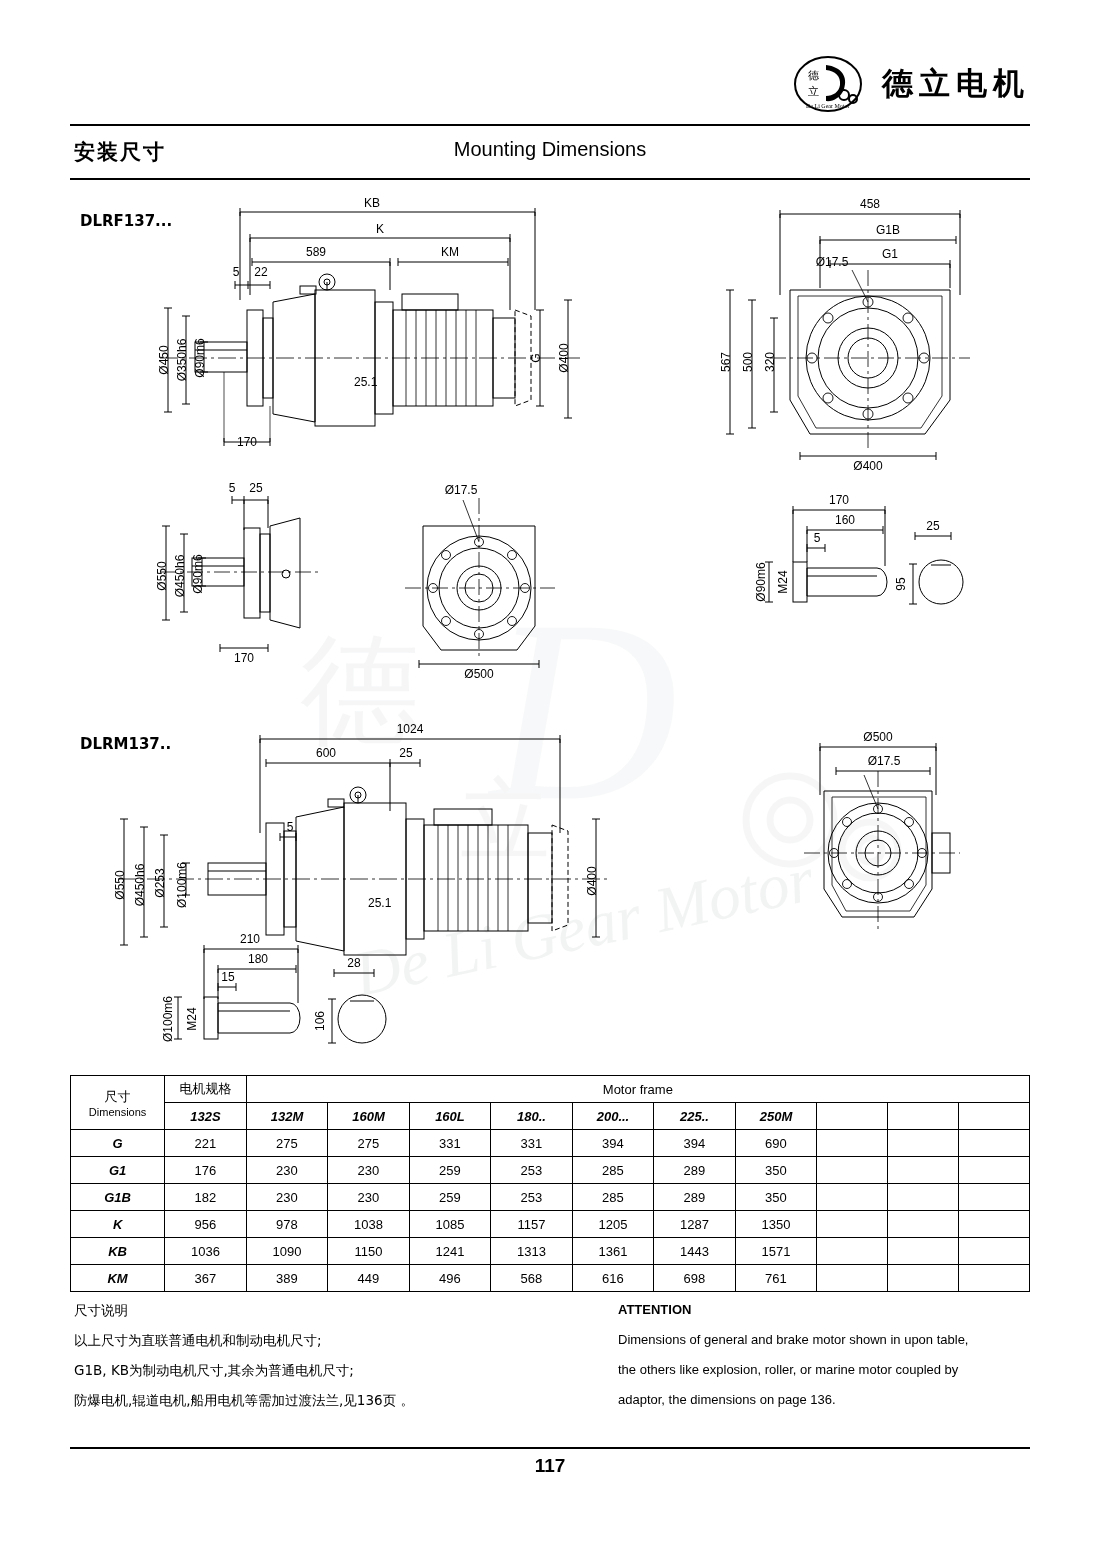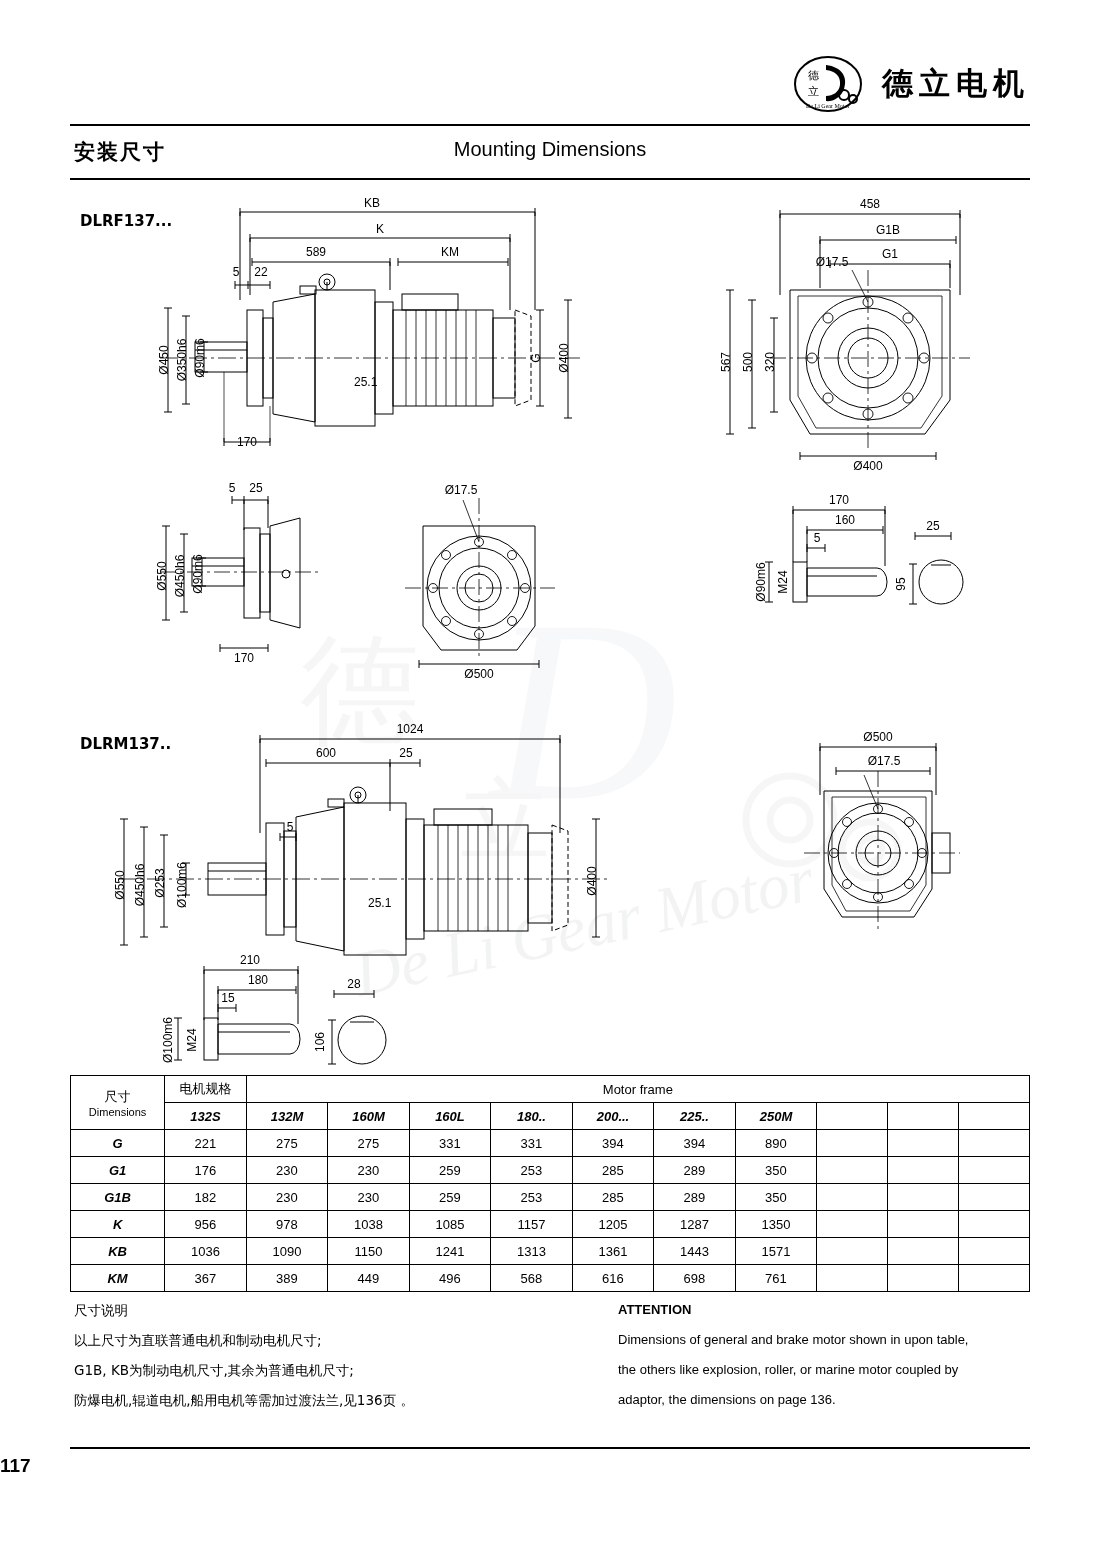--- a/index.html
+++ b/index.html
@@ -41,21 +41,21 @@
   .t-col{width:76px;}
   .t-blank{width:66px;}
   .hdr-cn{font-size:13px;font-family:"DejaVu Sans", sans-serif;}
   .hdr-sub{font-size:11px;}
   
   .notes-cn{position:absolute;left:74px;top:1295px;font-size:13.5px;font-family:"DejaVu Sans", sans-serif;line-height:30px;}
   .notes-en{position:absolute;left:618px;top:1295px;font-size:13px;line-height:30px;}
   .notes-en .h{font-weight:bold;}
   .notes-cn .h{font-weight:normal;}
   .footer-rule{position:absolute;left:70px;right:70px;top:1447px;height:2px;background:#000;}
-  .pagenum{position:absolute;left:0;right:0;top:1455px;text-align:left;font-size:19px;font-weight:bold;}
+  .pagenum{position:absolute;left:0;right:0;top:1455px;text-align:center;font-size:19px;font-weight:bold;}
   
   .dimtext{font-size:12px;font-family:"Liberation Sans",sans-serif;}
 </style>
 </head>
 <body>
 
 <div class="page">
 
   <div class="logo-block">
     <div class="logo-mark">
@@ -465,21 +465,21 @@
         <line x1="98" y1="46" x2="98" y2="204" stroke-dasharray="16,4,3,4" stroke-width="0.8"></line>
         <line x1="24" y1="128" x2="180" y2="128" stroke-dasharray="16,4,3,4" stroke-width="0.8"></line>
       </g>
       <g class="dimtext" font-size="12" fill="#000">
         <text x="98" y="16" text-anchor="middle">Ø500</text>
         <text x="104" y="40" text-anchor="middle">Ø17.5</text>
       </g>
     </svg>
   </div>
 
-  <div class="dwg" style="left:150px;top:954px;">
+  <div class="dwg" style="left:150px;top:933px;">
     <svg width="260" height="130" viewBox="0 0 260 130">
       <g stroke="#000" fill="none" stroke-width="1">
         <line x1="54" y1="16" x2="148" y2="16"></line>
         <path d="M54 12 l0 8 M148 12 l0 8"></path>
         <line x1="68" y1="36" x2="146" y2="36"></line>
         <path d="M68 32 l0 8 M146 32 l0 8"></path>
         <line x1="68" y1="54" x2="86" y2="54"></line>
         <path d="M68 50 l0 8 M86 50 l0 8"></path>
         <line x1="54" y1="16" x2="54" y2="66"></line>
         <line x1="148" y1="16" x2="148" y2="70"></line>
@@ -535,21 +535,21 @@
 
       <tr>
         <td class="rowhead">G</td>
         <td>221</td>
         <td>275</td>
         <td>275</td>
         <td>331</td>
         <td>331</td>
         <td>394</td>
         <td>394</td>
-        <td>890</td>
+        <td>690</td>
         <td></td>
         <td></td>
         <td></td>
       </tr>
       <tr>
         <td class="rowhead">G1</td>
         <td>176</td>
         <td>230</td>
         <td>230</td>
         <td>259</td>

